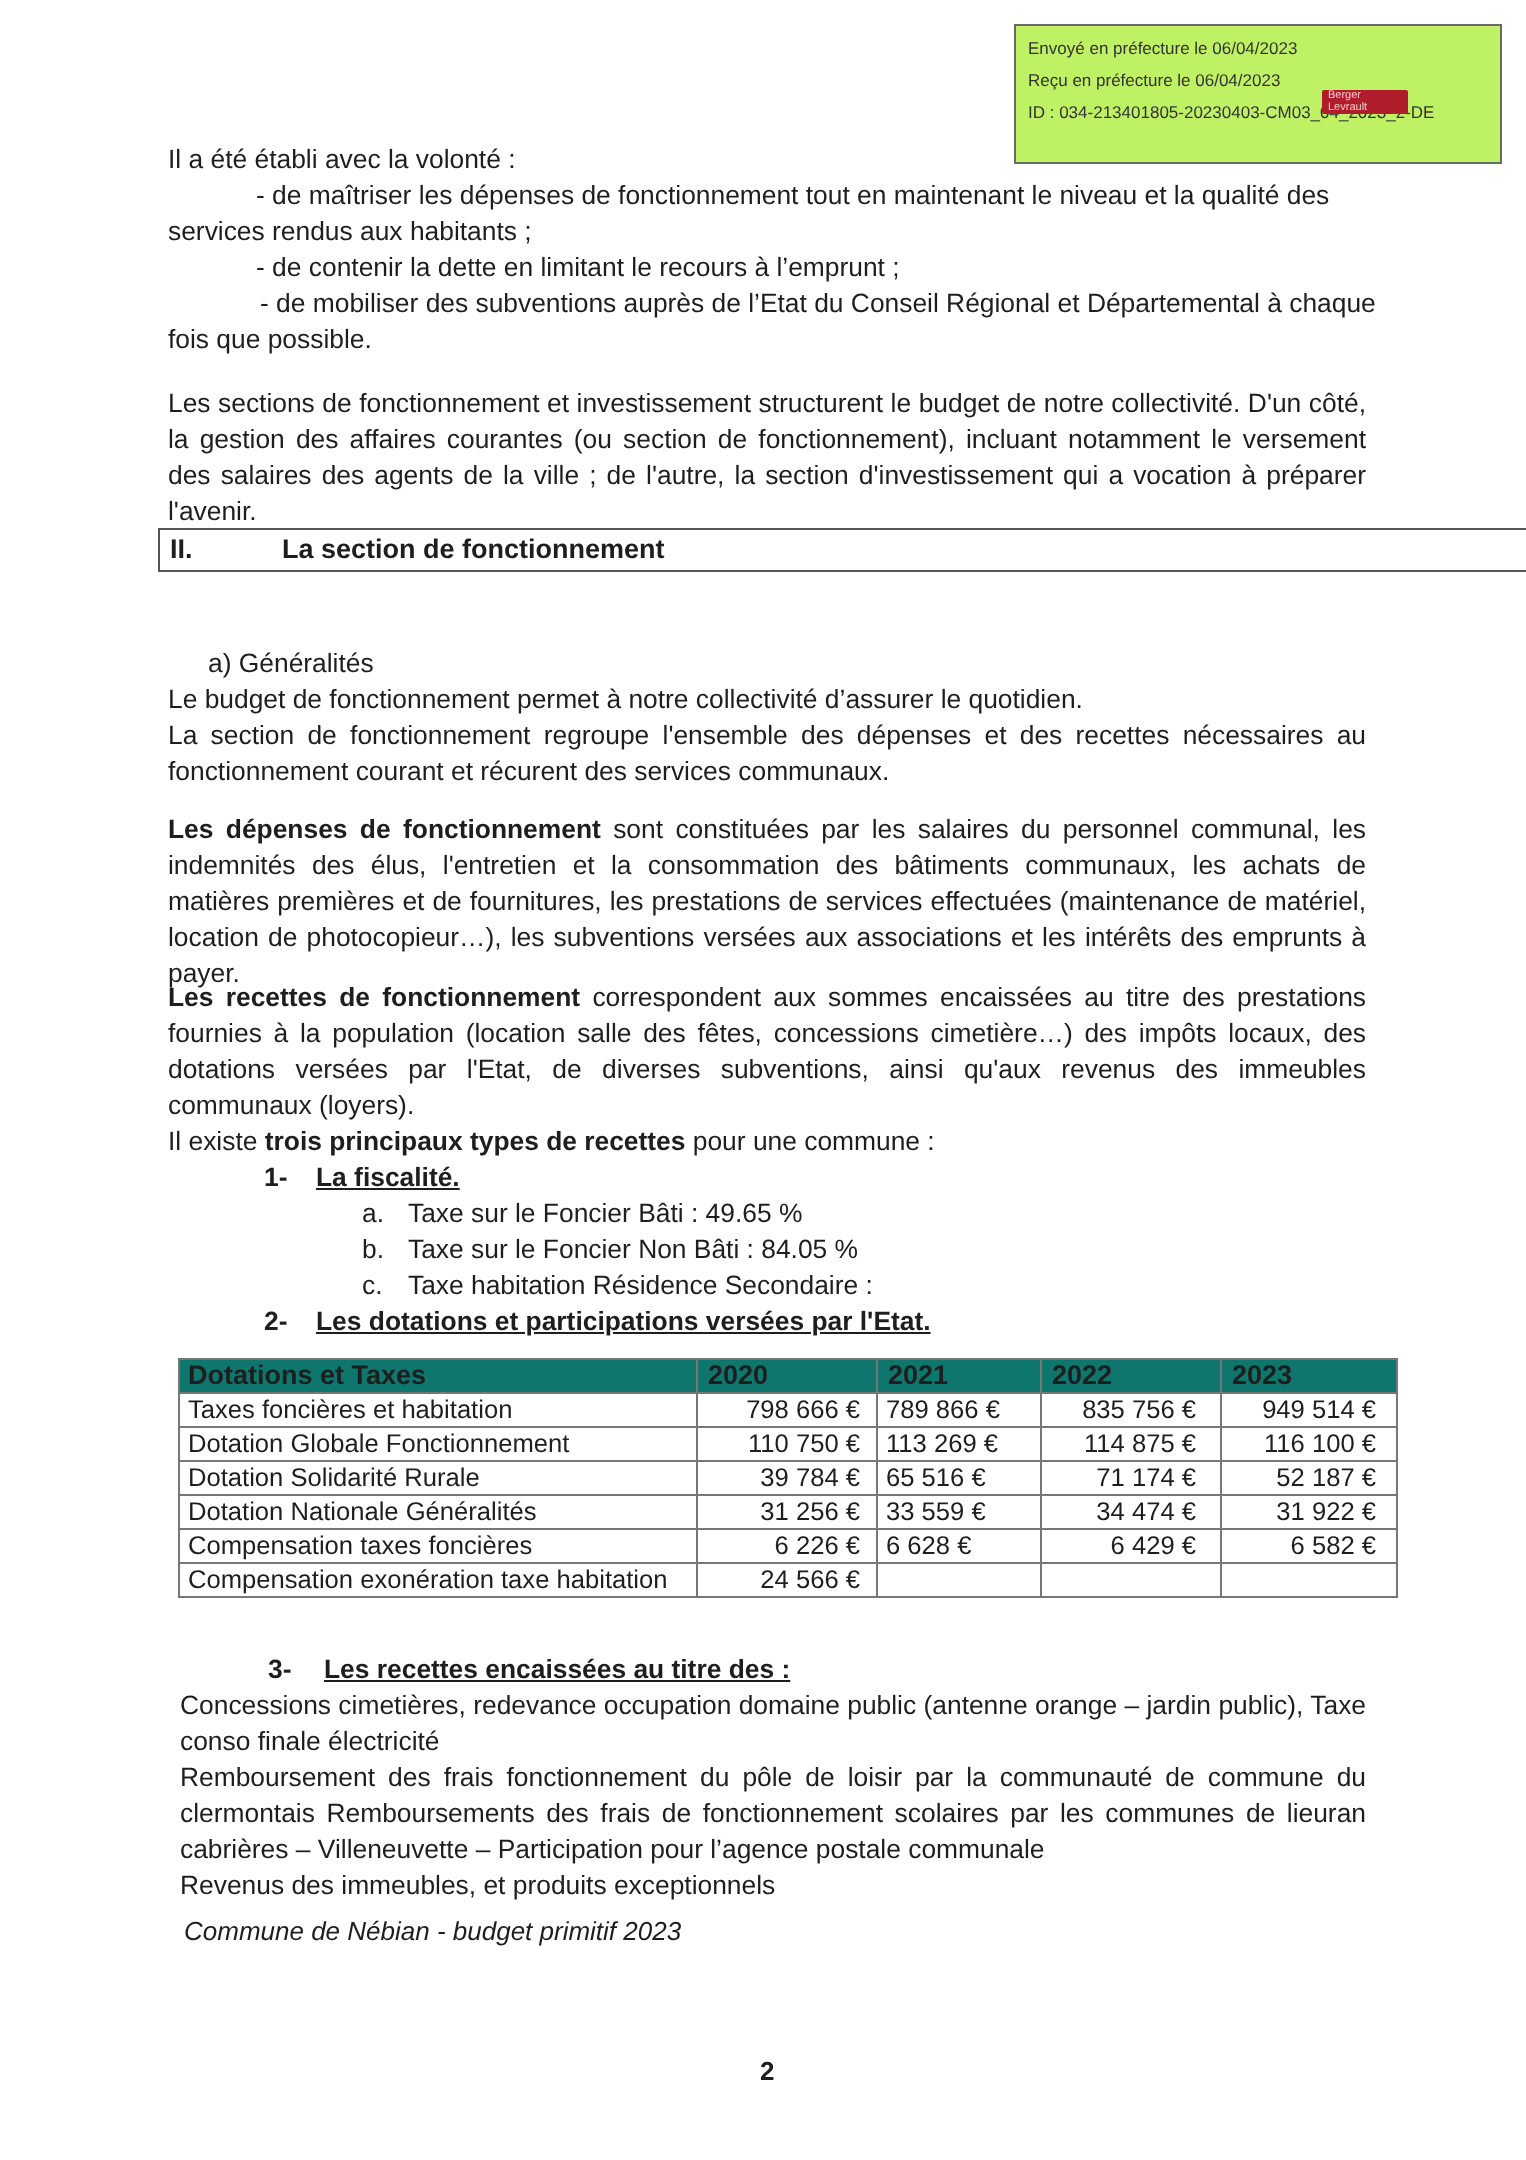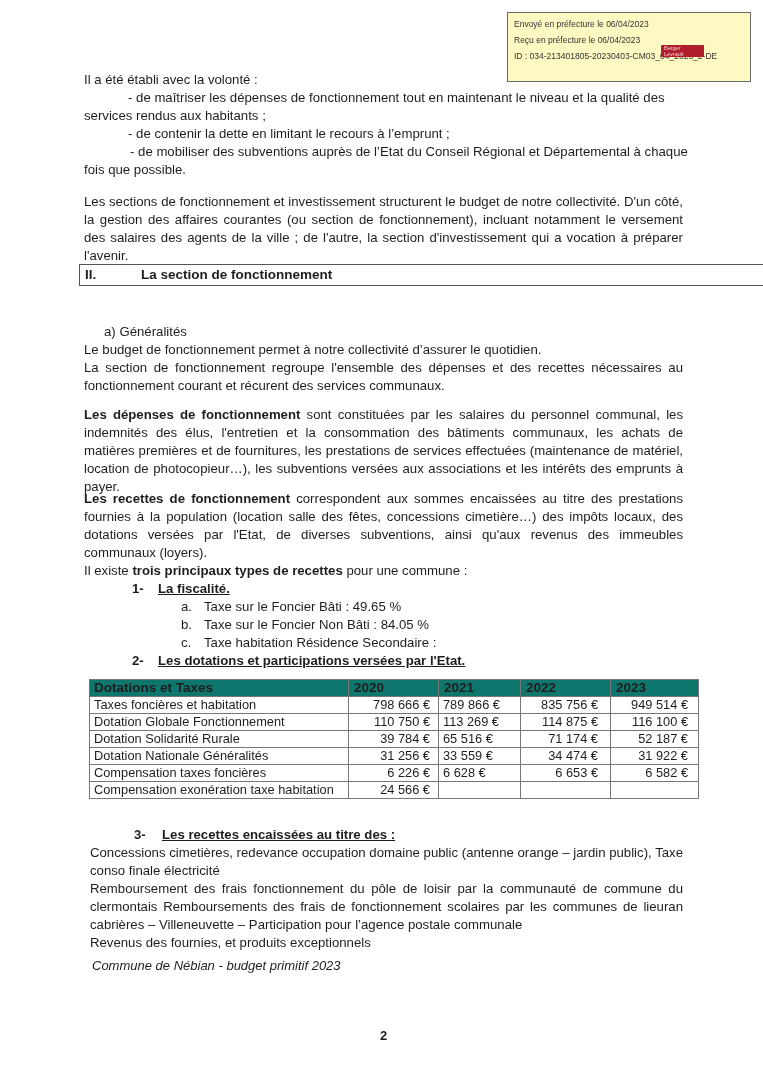--- a/index.html
+++ b/index.html
@@ -1,20 +1,20 @@
 <!DOCTYPE html>
 <html><head>
 <meta charset="utf-8">
 <style>
   html, body { margin: 0; padding: 0; background: #ffffff; }
   body { width: 763px; height: 1080px; position: relative; overflow: hidden;
          font-family: "Liberation Sans", sans-serif; color: #1e1e1e; }
   .stamp { position: absolute; left: 507px; top: 12px; width: 244px; height: 70px;
            border: 1.5px solid #6a6a6a; box-sizing: border-box; padding: 3px 6px;
-           font-size: 8.5px; color: #333; background: #fef9c3; }
+           font-size: 8.5px; color: #333; background: #bef264; }
   .stamp div { height: 16px; line-height: 16px; white-space: nowrap; }
   .stamp-logo { position: absolute; left: 153px; top: 32px; width: 43px; height: 12px;
                 background: #b01d2b; color: #f3c9cc; font-size: 5.5px; line-height: 6px;
                 padding: 0 3px; box-sizing: border-box; border-radius: 1px; }
   .txt { position: absolute; left: 84px; width: 599px; font-size: 13.2px; line-height: 18px;
          margin: 0; text-align: justify; }
   .b { font-weight: bold; }
   .u { text-decoration: underline; font-weight: bold; }
   .sec-box { position: absolute; left: 79px; top: 264px; width: 693px; height: 22px;
              border: 1px solid #555; box-sizing: border-box; font-weight: bold;
@@ -123,33 +123,33 @@
     <td class="lbl">Dotation Nationale Généralités</td>
     <td class="y20">31 256 €</td>
     <td class="y21">33 559 €</td>
     <td class="y22">34 474 €</td>
     <td class="y23">31 922 €</td>
   </tr>
   <tr>
     <td class="lbl">Compensation taxes foncières</td>
     <td class="y20">6 226 €</td>
     <td class="y21">6 628 €</td>
-    <td class="y22">6 653 €</td>
+    <td class="y22">6 429 €</td>
     <td class="y23">6 582 €</td>
   </tr>
   <tr>
     <td class="lbl">Compensation exonération taxe habitation</td>
     <td class="y20">24 566 €</td>
     <td class="y21"></td>
     <td class="y22"></td>
     <td class="y23"></td>
   </tr>
 </tbody>
   </table>
 
 <div class="line b" style="left:134px; top:826px;">3-</div>
 <div class="line u" style="left:162px; top:826px;">Les recettes encaissées au titre des :</div>
 <p class="txt" style="left:90px; width:593px; top:844px;">Concessions cimetières, redevance occupation domaine public (antenne orange – jardin public), Taxe conso finale électricité</p>
 <p class="txt" style="left:90px; width:593px; top:880px;">Remboursement des frais fonctionnement du pôle de loisir par la communauté de commune du clermontais Remboursements des frais de fonctionnement scolaires par les communes de lieuran cabrières – Villeneuvette – Participation pour l’agence postale communale</p>
-<p class="txt" style="left:90px; width:593px; top:934px;">Revenus des fournies, et produits exceptionnels</p>
+<p class="txt" style="left:90px; width:593px; top:934px;">Revenus des immeubles, et produits exceptionnels</p>
 
 <div class="footer">Commune de Nébian - budget primitif 2023</div>
 <div class="pagenum">2</div>
 
 </body></html>

